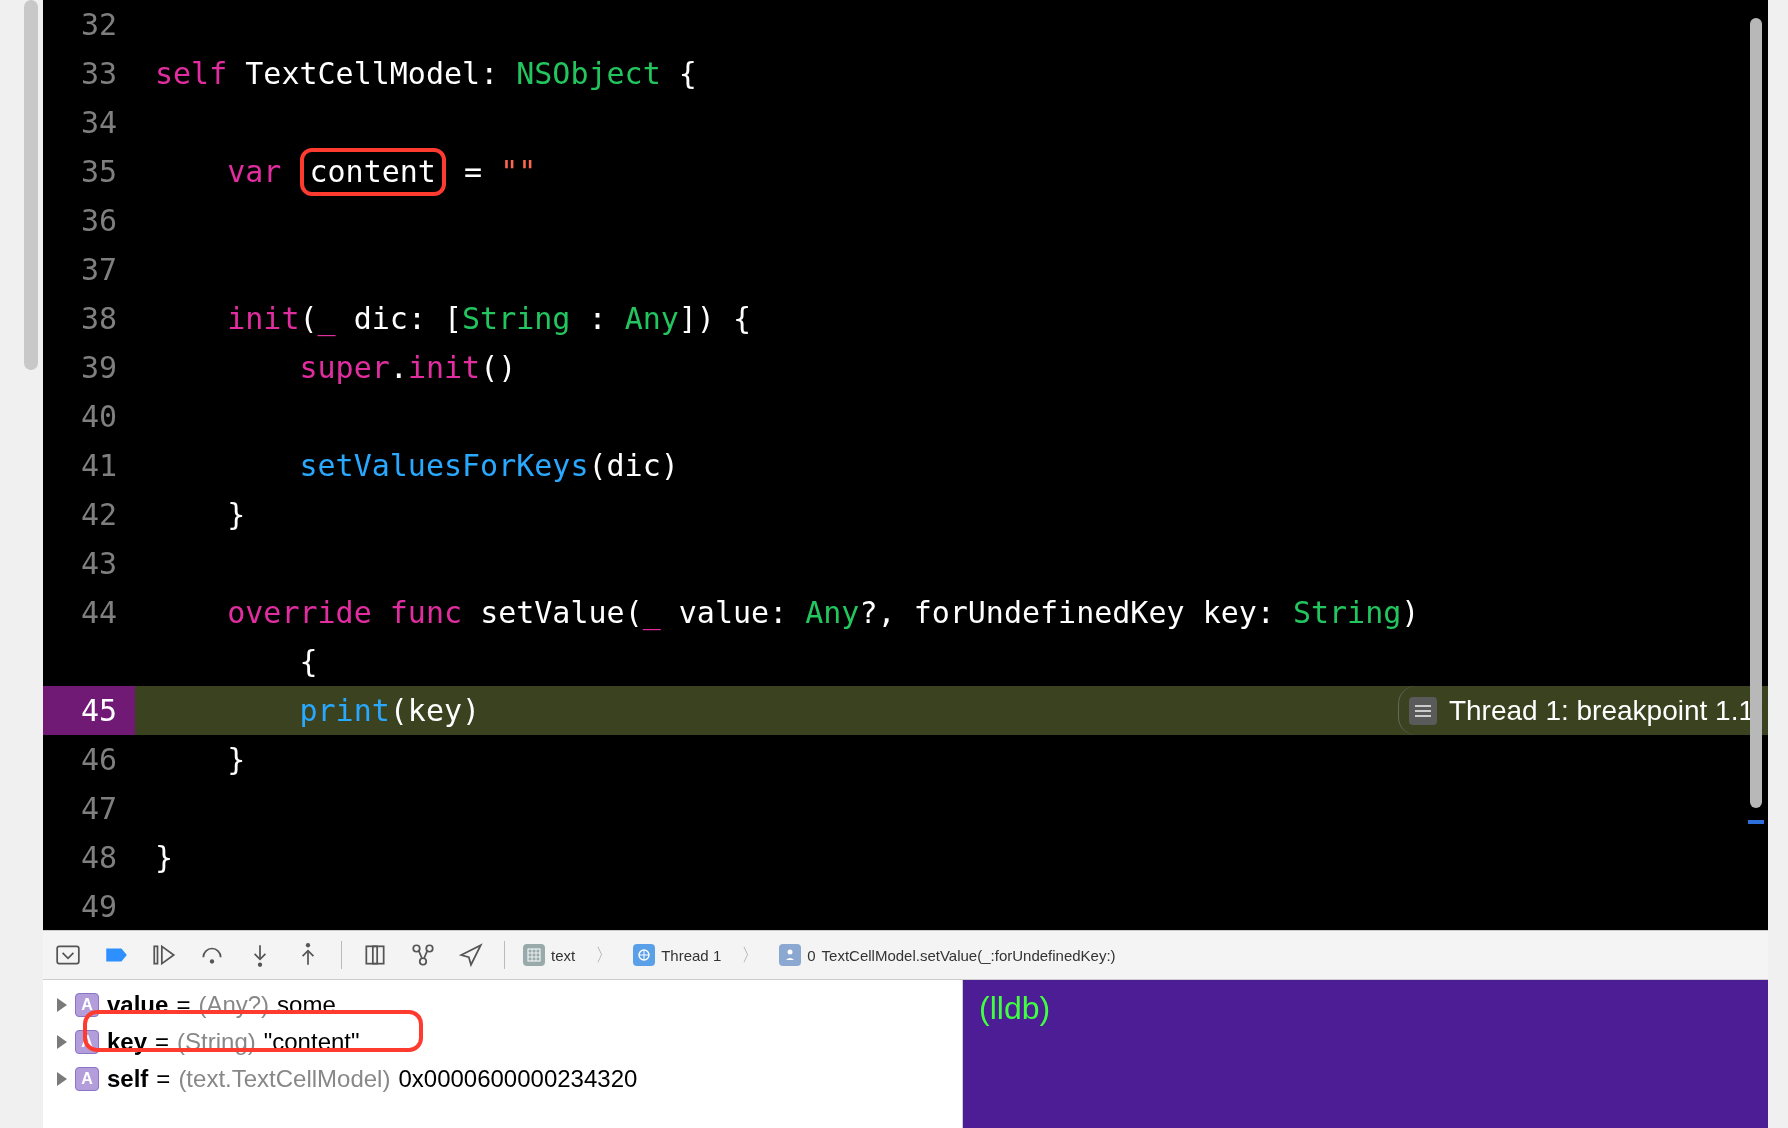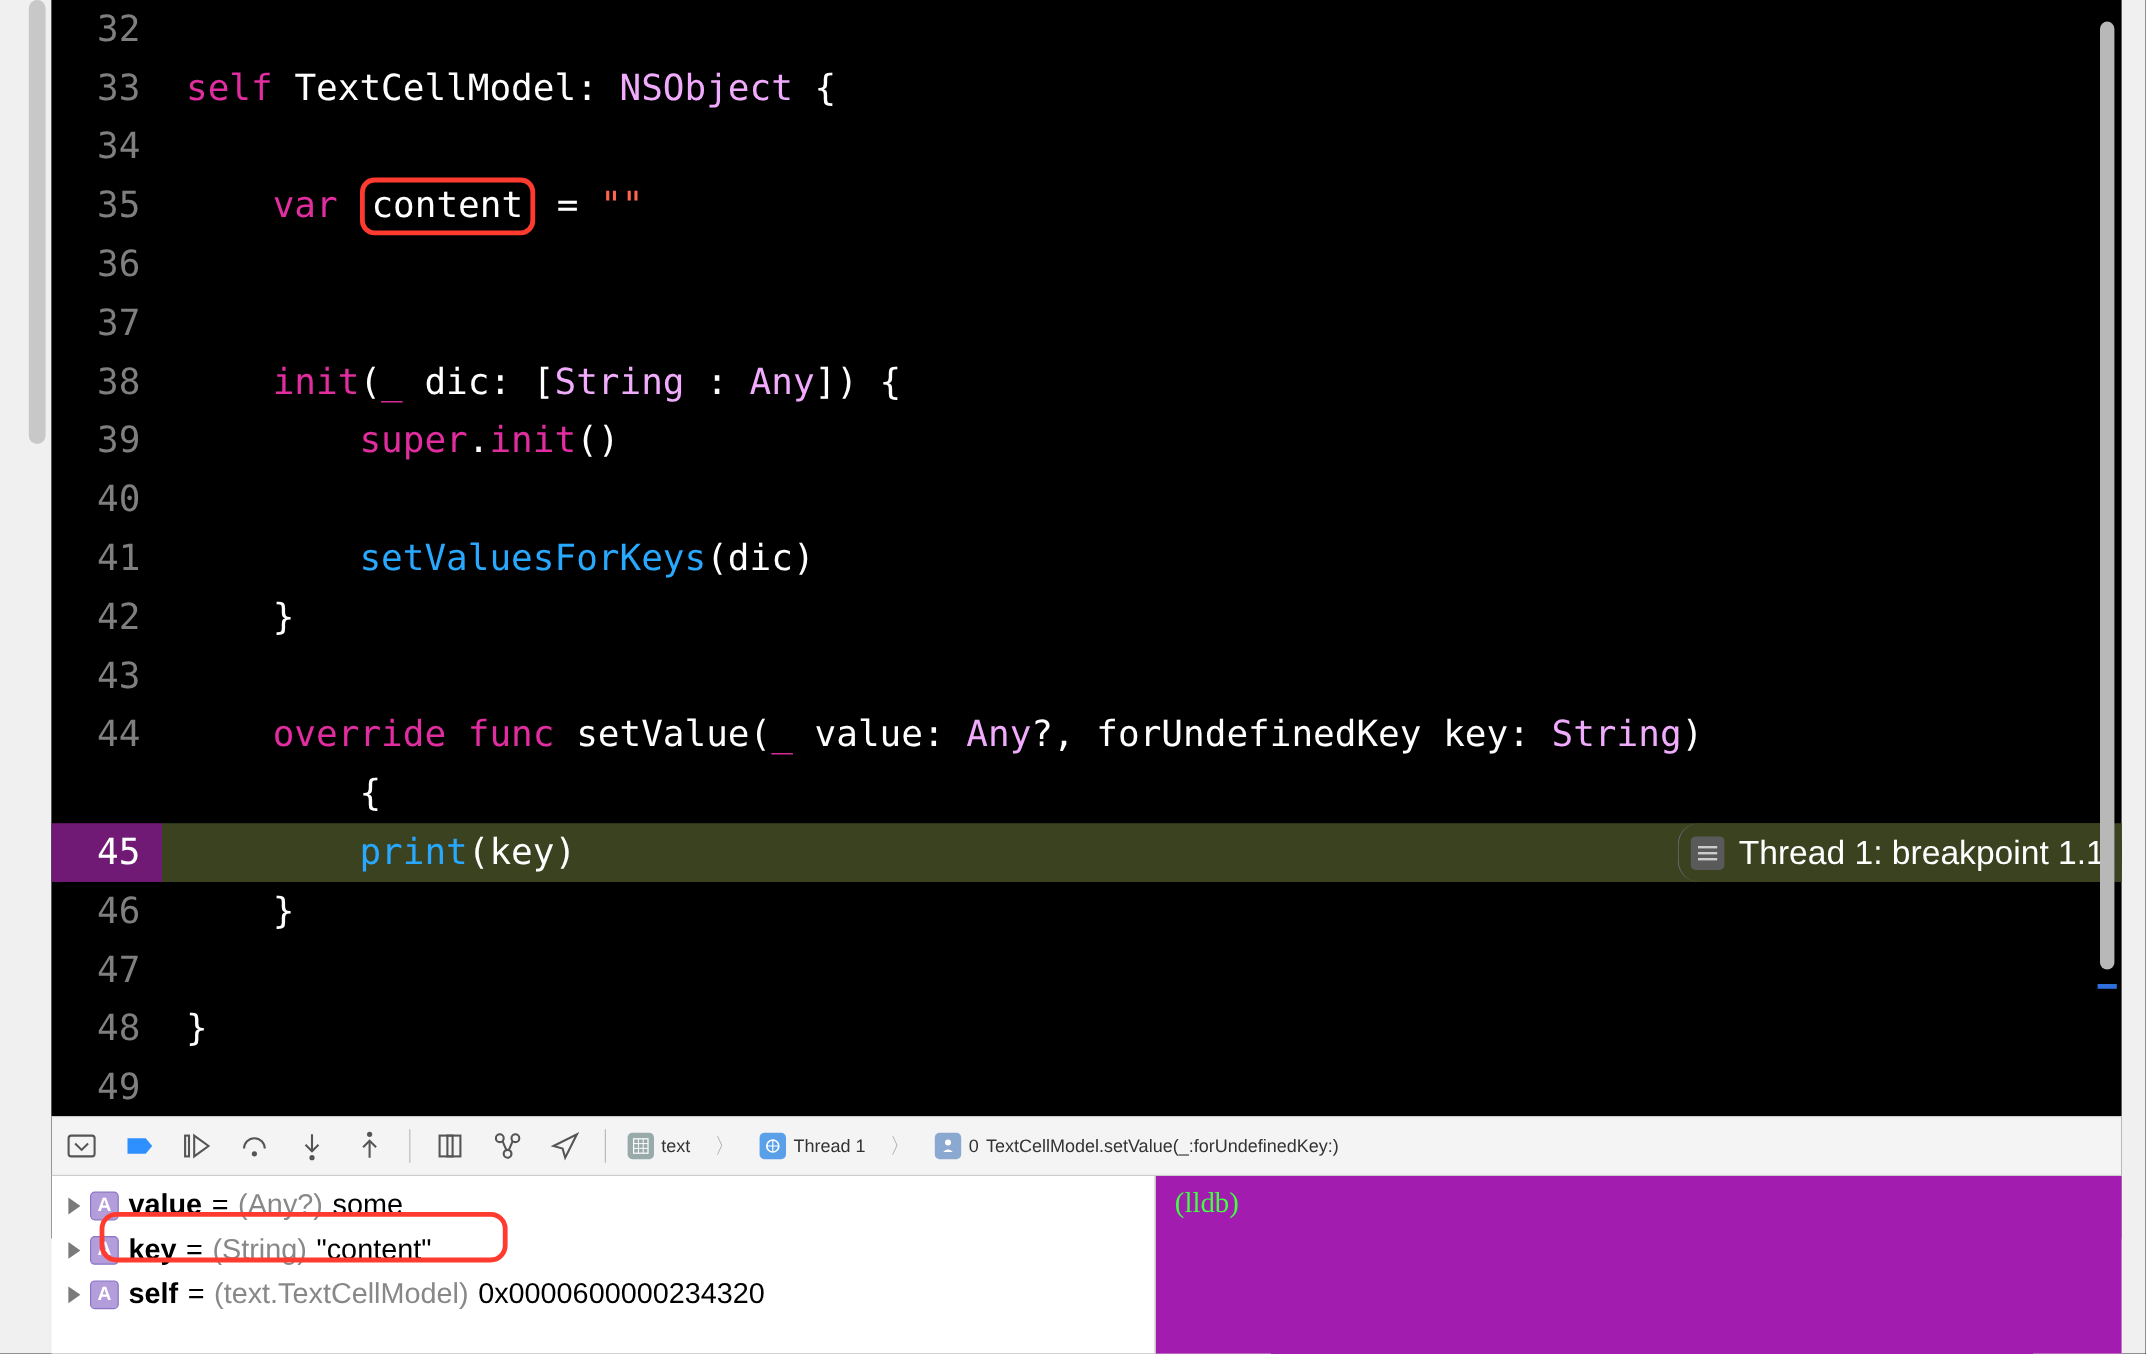--- a/index.html
+++ b/index.html
@@ -60,21 +60,21 @@
     font-size: 30px;
     white-space: pre;
     color: #fff;
     padding-left: 20px;
     font-family: "SF Mono", Menlo, monospace;
   }
   .code-line.exec {
     background: #3a4220;
   }
   .tok-kw { color: #e12da0; }
-  .tok-type { color: #f0abfc; margin-top: 33px; }
+  .tok-type { color: #22c55e; margin-top: 33px; }
   .tok-id { color: #fff; }
   .tok-str { color: #ff6550; }
   .tok-call { color: #29a8ff; }
   .tok-punc { color: #fff; }
   .highlight-box {
     border: 4px solid #ff3b30;
     border-radius: 12px;
     padding: 0 6px;
     display: inline-block;
     line-height: 40px;
@@ -240,25 +240,25 @@
   .var-type { color: #888; }
   .var-val { color: #000000; }
   .red-callout {
     position: absolute;
     border: 4px solid #ff3b30;
     border-radius: 14px;
     pointer-events: none;
   }
   .console {
     flex: 1;
-    background: #a21caf;
+    background: #4c1d95;
     padding: 10px 16px;
     color: #3fff3f;
-    font-size: 24px;
-    font-family: Liberation Serif, serif;
+    font-size: 32px;
+    font-family: Liberation Sans, sans-serif;
   }
 </style>
 </head>
 <body>
 
 <div class="left-scroll"></div>
 
 <div class="editor-area">
   <div class="gutter" id="gutter">
       <div class="line-num">32</div>

